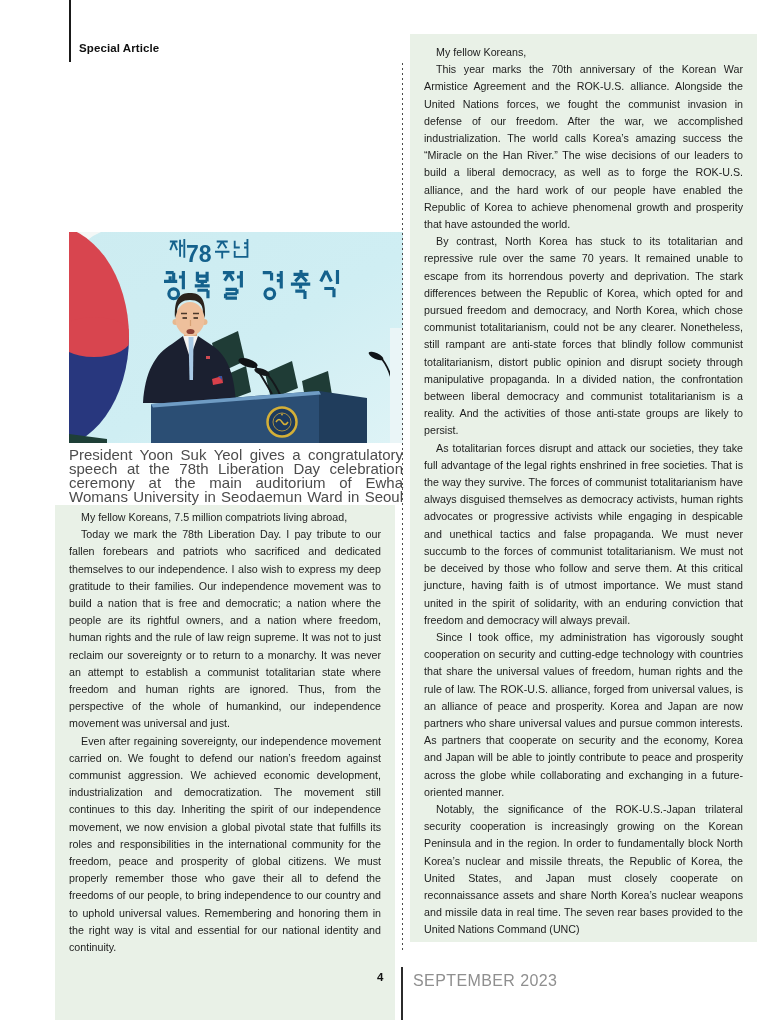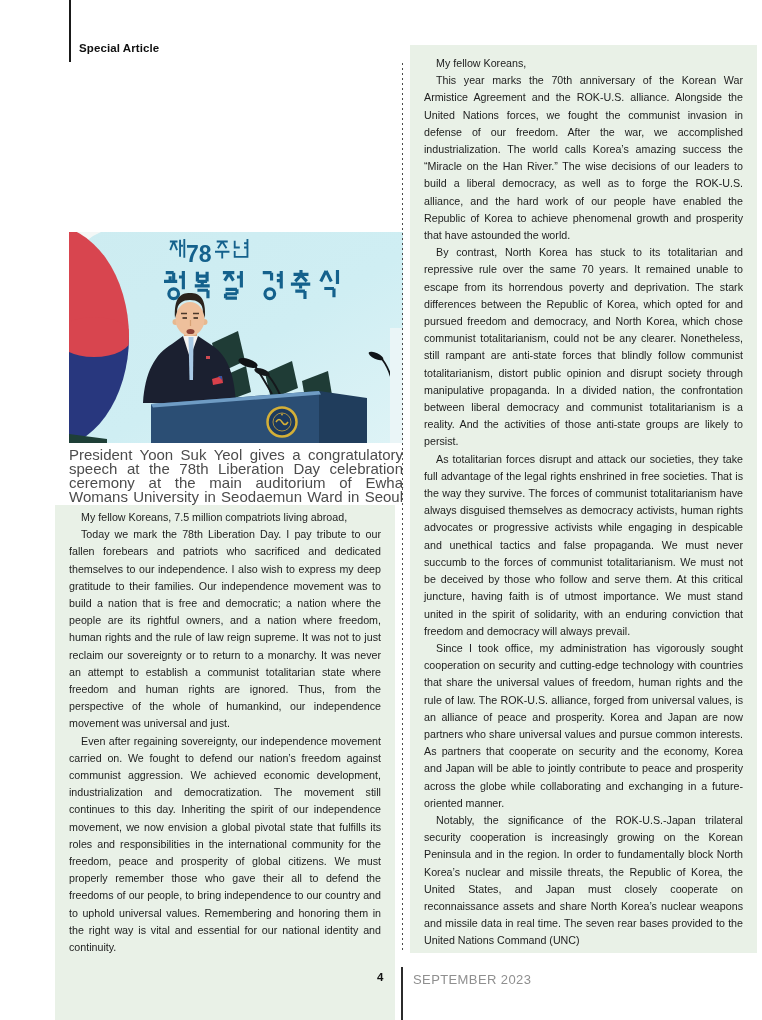--- a/index.html
+++ b/index.html
@@ -22,29 +22,29 @@
   .photo svg { display:block; width:334px; height:211px; }
   .caption {
     position:absolute; left:44px; top:448px; width:334px;
     font-size:15px; line-height:14px; color:#4c4c4c; text-align:justify;
   }
   .panel {
     position:absolute; background:#e9f1e7; overflow:hidden;
     font-size:10.7px; line-height:17.2px; color:#1d1d1d; text-align:justify;
   }
   .panel-left { left:30px; top:505px; width:340px; height:532px; padding:4px 14px 8px 14px; }
-  .panel-right { left:385px; top:45px; width:347px; height:908px; padding:10px 14px 0 14px; }
+  .panel-right { left:385px; top:34px; width:347px; height:908px; padding:10px 14px 0 14px; }
   .panel p { text-indent:12px; }
   .col-sep {
     position:absolute; left:377px; top:63px; width:1px; height:890px;
     background:repeating-linear-gradient(to bottom,#4a4a4a 0 2px,transparent 2px 5px);
   }
   .footer-pagenum { position:absolute; left:352px; top:971px; font-size:11.5px; font-weight:bold; color:#111; }
   .footer-rule { position:absolute; left:376px; top:967px; width:1.5px; height:53px; background:#2b2b2b; }
-  .footer-issue { position:absolute; left:388px; top:972px; font-size:13px; letter-spacing:.4px; color:#8f8f8f;text-align:center; }
+  .footer-issue { position:absolute; left:388px; top:972px; font-size:16px; letter-spacing:.4px; color:#8f8f8f;text-align:center; }
 </style>
 </head>
 <body>
 
 <div class="page">
 
   <div class="kicker-rule"></div>
   <div class="kicker">Special Article</div>
 
 

